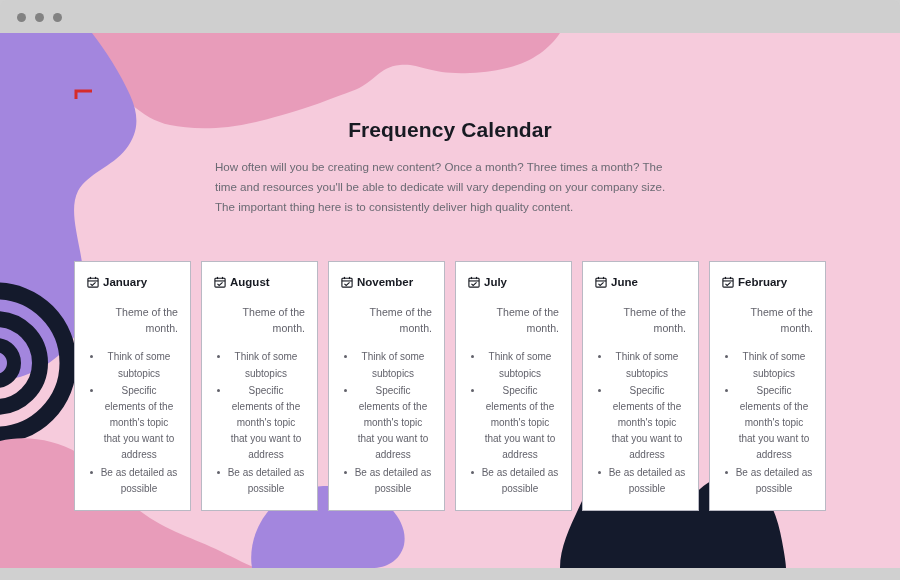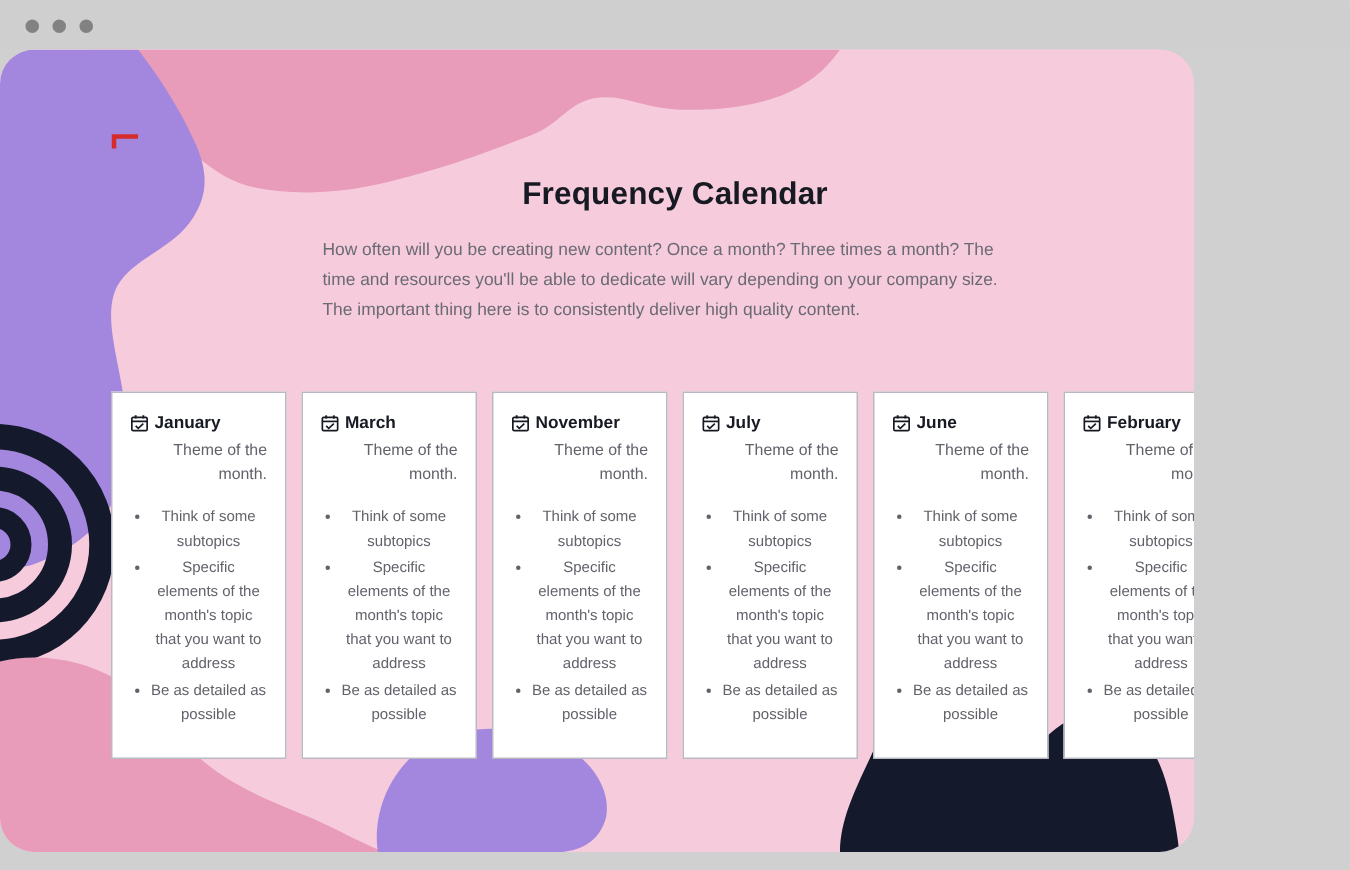--- a/index.html
+++ b/index.html
@@ -40,25 +40,24 @@
   .chrome-dot {
     width: 9px; height: 9px;
     border-radius: 50%;
     background: #828282;
   }
 
   
   .slide {
     position: absolute;
     left: 0; top: 33px;
-    width: 796px;
+    width: 900px;
     height: 535px;
     background: #f6cbdc;
     overflow: hidden;
-    border-radius: 23px;
   }
 
   .bg-svg {
     position: absolute;
     left: 0; top: 0;
     width: 900px;
     height: 535px;
     display: block;
   }
 
@@ -104,21 +103,21 @@
     min-height: 245px;
     background: #ffffff;
     border: 1px solid #b9b9c4;
     padding: 14px 12px 12px 12px;
   }
 
   .card-head {
     display: flex;
     align-items: center;
     gap: 4px;
-    margin-bottom: 5px;
+    margin-bottom: 17px;
   }
 
   .cal-icon {
     width: 12px;
     height: 12px;
     flex: 0 0 12px;
     display: block;
   }
 
   .card-month {
@@ -242,21 +241,21 @@
 
         <div class="card">
           <div class="card-head">
             <svg class="cal-icon" viewBox="0 0 16 16">
               <rect x="1.2" y="3" width="13.6" height="11.8" rx="1.2" fill="none" stroke="#171a22" stroke-width="1.5"></rect>
               <line x1="1.2" y1="6.6" x2="14.8" y2="6.6" stroke="#171a22" stroke-width="1.5"></line>
               <line x1="4.6" y1="1.2" x2="4.6" y2="4.1" stroke="#171a22" stroke-width="1.7"></line>
               <line x1="11.4" y1="1.2" x2="11.4" y2="4.1" stroke="#171a22" stroke-width="1.7"></line>
               <path d="M4.6 10.6 L6.9 12.7 L11.4 8.6" fill="none" stroke="#171a22" stroke-width="1.5"></path>
             </svg>
-            <span class="card-month">March</span>
+            <span class="card-month">August</span>
           </div>
           <div class="card-theme">Theme of the month.</div>
           <ul class="card-list">
             <li>Think of some subtopics</li>
             <li>Specific elements of the month's topic that you want to address</li>
             <li>Be as detailed as possible</li>
           </ul>
         </div>
 
         <div class="card">

